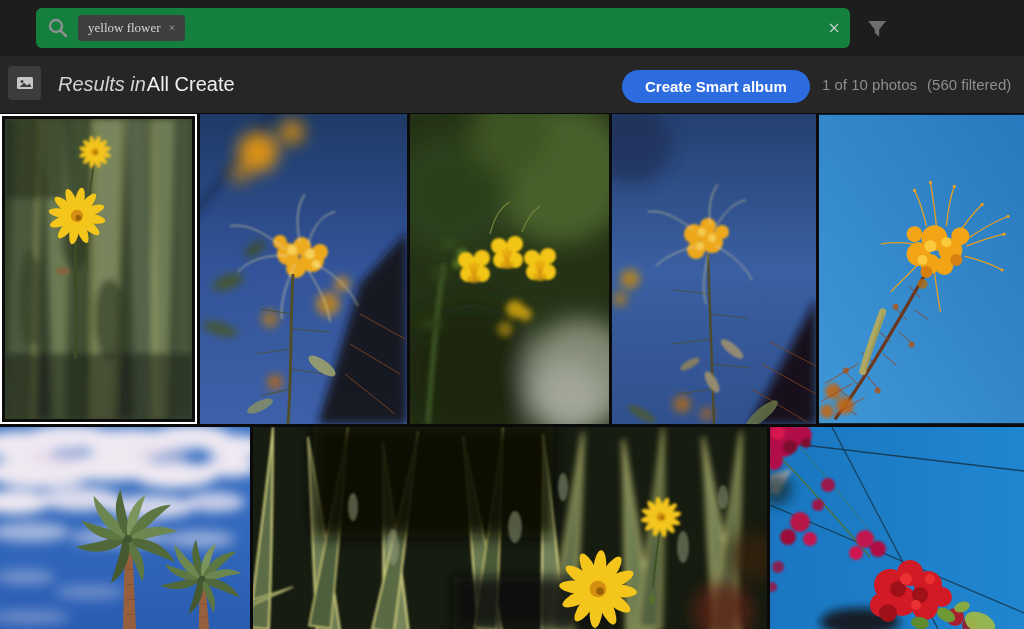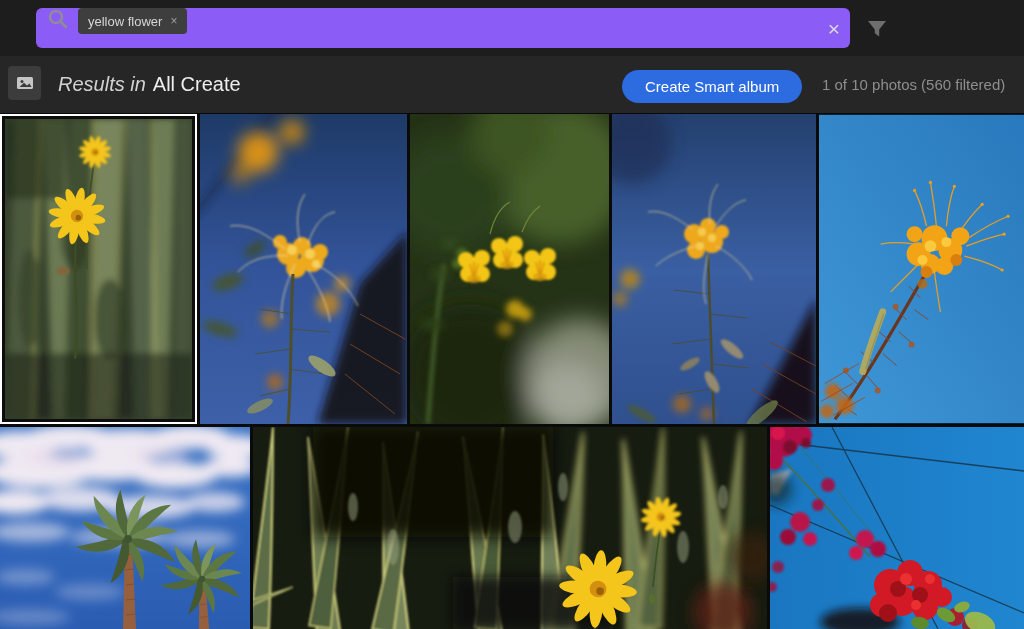--- a/index.html
+++ b/index.html
@@ -1,42 +1,42 @@
 <!DOCTYPE html>
 <html><head>
 <meta charset="utf-8">
 <style>
   html,body{margin:0;padding:0;background:#000;}
   .stage{position:relative;width:1024px;height:629px;overflow:hidden;background:#0a0a0a;
          font-family:"Liberation Sans",sans-serif;-webkit-font-smoothing:antialiased;}
   
   .topbar{position:absolute;left:0;top:0;width:1024px;height:56px;background:#1d1d1d;}
-  .search-field{position:absolute;left:36px;top:8px;width:814px;height:40px;background:#8b5cf6;
-                border-radius:6px;display:flex;align-items:flex-start;}
+  .search-field{position:absolute;left:36px;top:8px;width:814px;height:40px;background:#15803d;
+                border-radius:6px;display:flex;align-items:center;font-family:Liberation Serif, serif;}
   .search-icon{margin-left:11px;display:flex;}
   .chip{display:inline-flex;align-items:center;gap:8px;height:26px;margin-left:9px;padding:0 10px;
         background:#3e3e3e;border-radius:4px;color:#d6d6d6;font-size:13px;white-space:nowrap;}
   .chip-x{color:#9e9e9e;font-size:12px;line-height:1;}
   .clear-btn{position:absolute;right:10px;top:50%;transform:translateY(-50%);color:#dcdcdc;
              font-size:21px;line-height:1;cursor:default;}
   .filter-btn{position:absolute;left:864px;top:17px;width:26px;height:24px;display:flex;
               align-items:center;justify-content:center;}
   
   .headerbar{position:absolute;left:0;top:56px;width:1024px;height:57px;background:#262626;}
   .lib-btn{position:absolute;left:8px;top:10px;width:33px;height:34px;background:#3c3c3c;
            border-radius:4px;display:flex;align-items:center;justify-content:center;}
   .title{position:absolute;left:58px;top:0;height:57px;line-height:57px;font-size:20px;color:#ededed;
          white-space:nowrap;}
-  .title .prefix{font-style:italic;color:#d2d2d2;margin-right:7px;}
+  .title .prefix{font-style:italic;color:#d2d2d2;margin-right:1px;}
   .create-btn{position:absolute;left:622px;top:14px;height:33px;line-height:33px;padding:0 23px;
               background:#2c6be0;border:none;border-radius:17px;color:#ffffff;font-size:15px;
-              font-weight:400;font-family:inherit;white-space:nowrap;}
+              font-weight:700;font-family:inherit;white-space:nowrap;}
   .counts{position:absolute;left:822px;top:0;height:57px;line-height:57px;font-size:15px;
           color:#8e8e8e;white-space:nowrap;}
-  .counts .filtered{margin-left:4px;}
+  .counts .filtered{margin-left:10px;}
   
   .tile{position:absolute;overflow:hidden;background:#000;}
   .tile svg{display:block;width:100%;height:100%;}
   .tile.selected{border:2px solid #ffffff;padding:3px;background:#0d0d0d;box-sizing:border-box;}
 </style>
 </head>
 <body>
 
 <svg width="0" height="0" style="position:absolute" aria-hidden="true">
   <defs>

